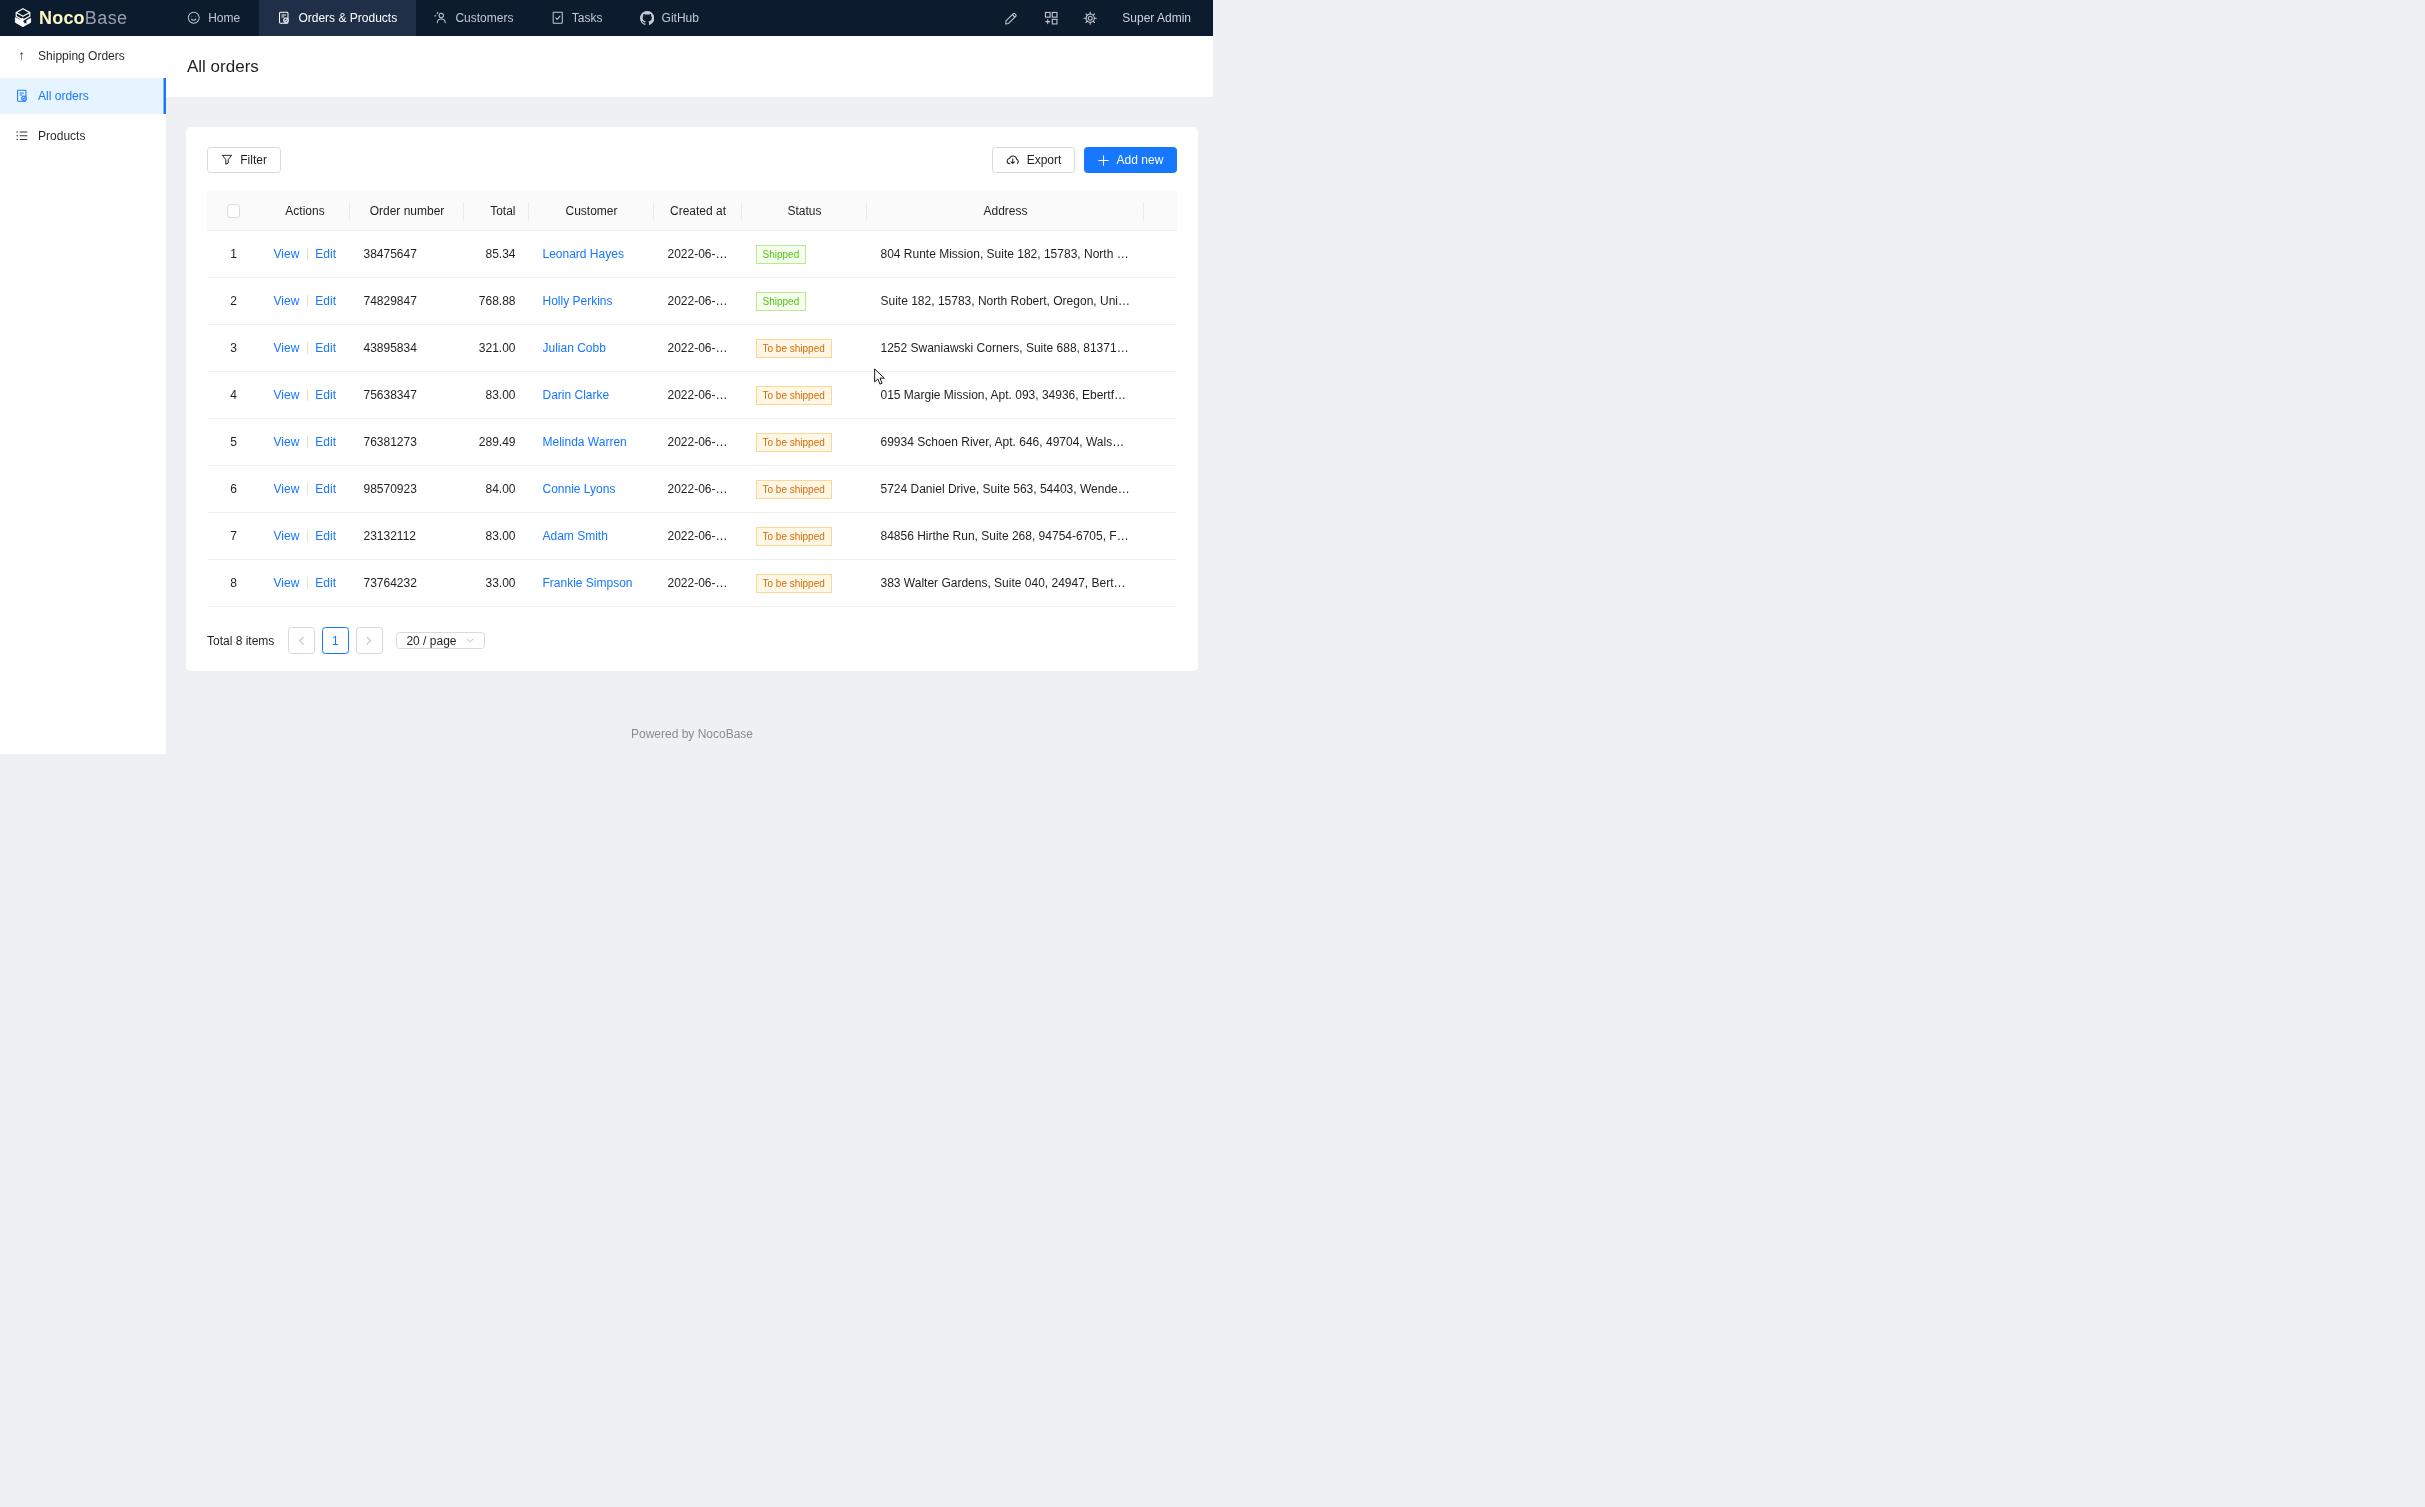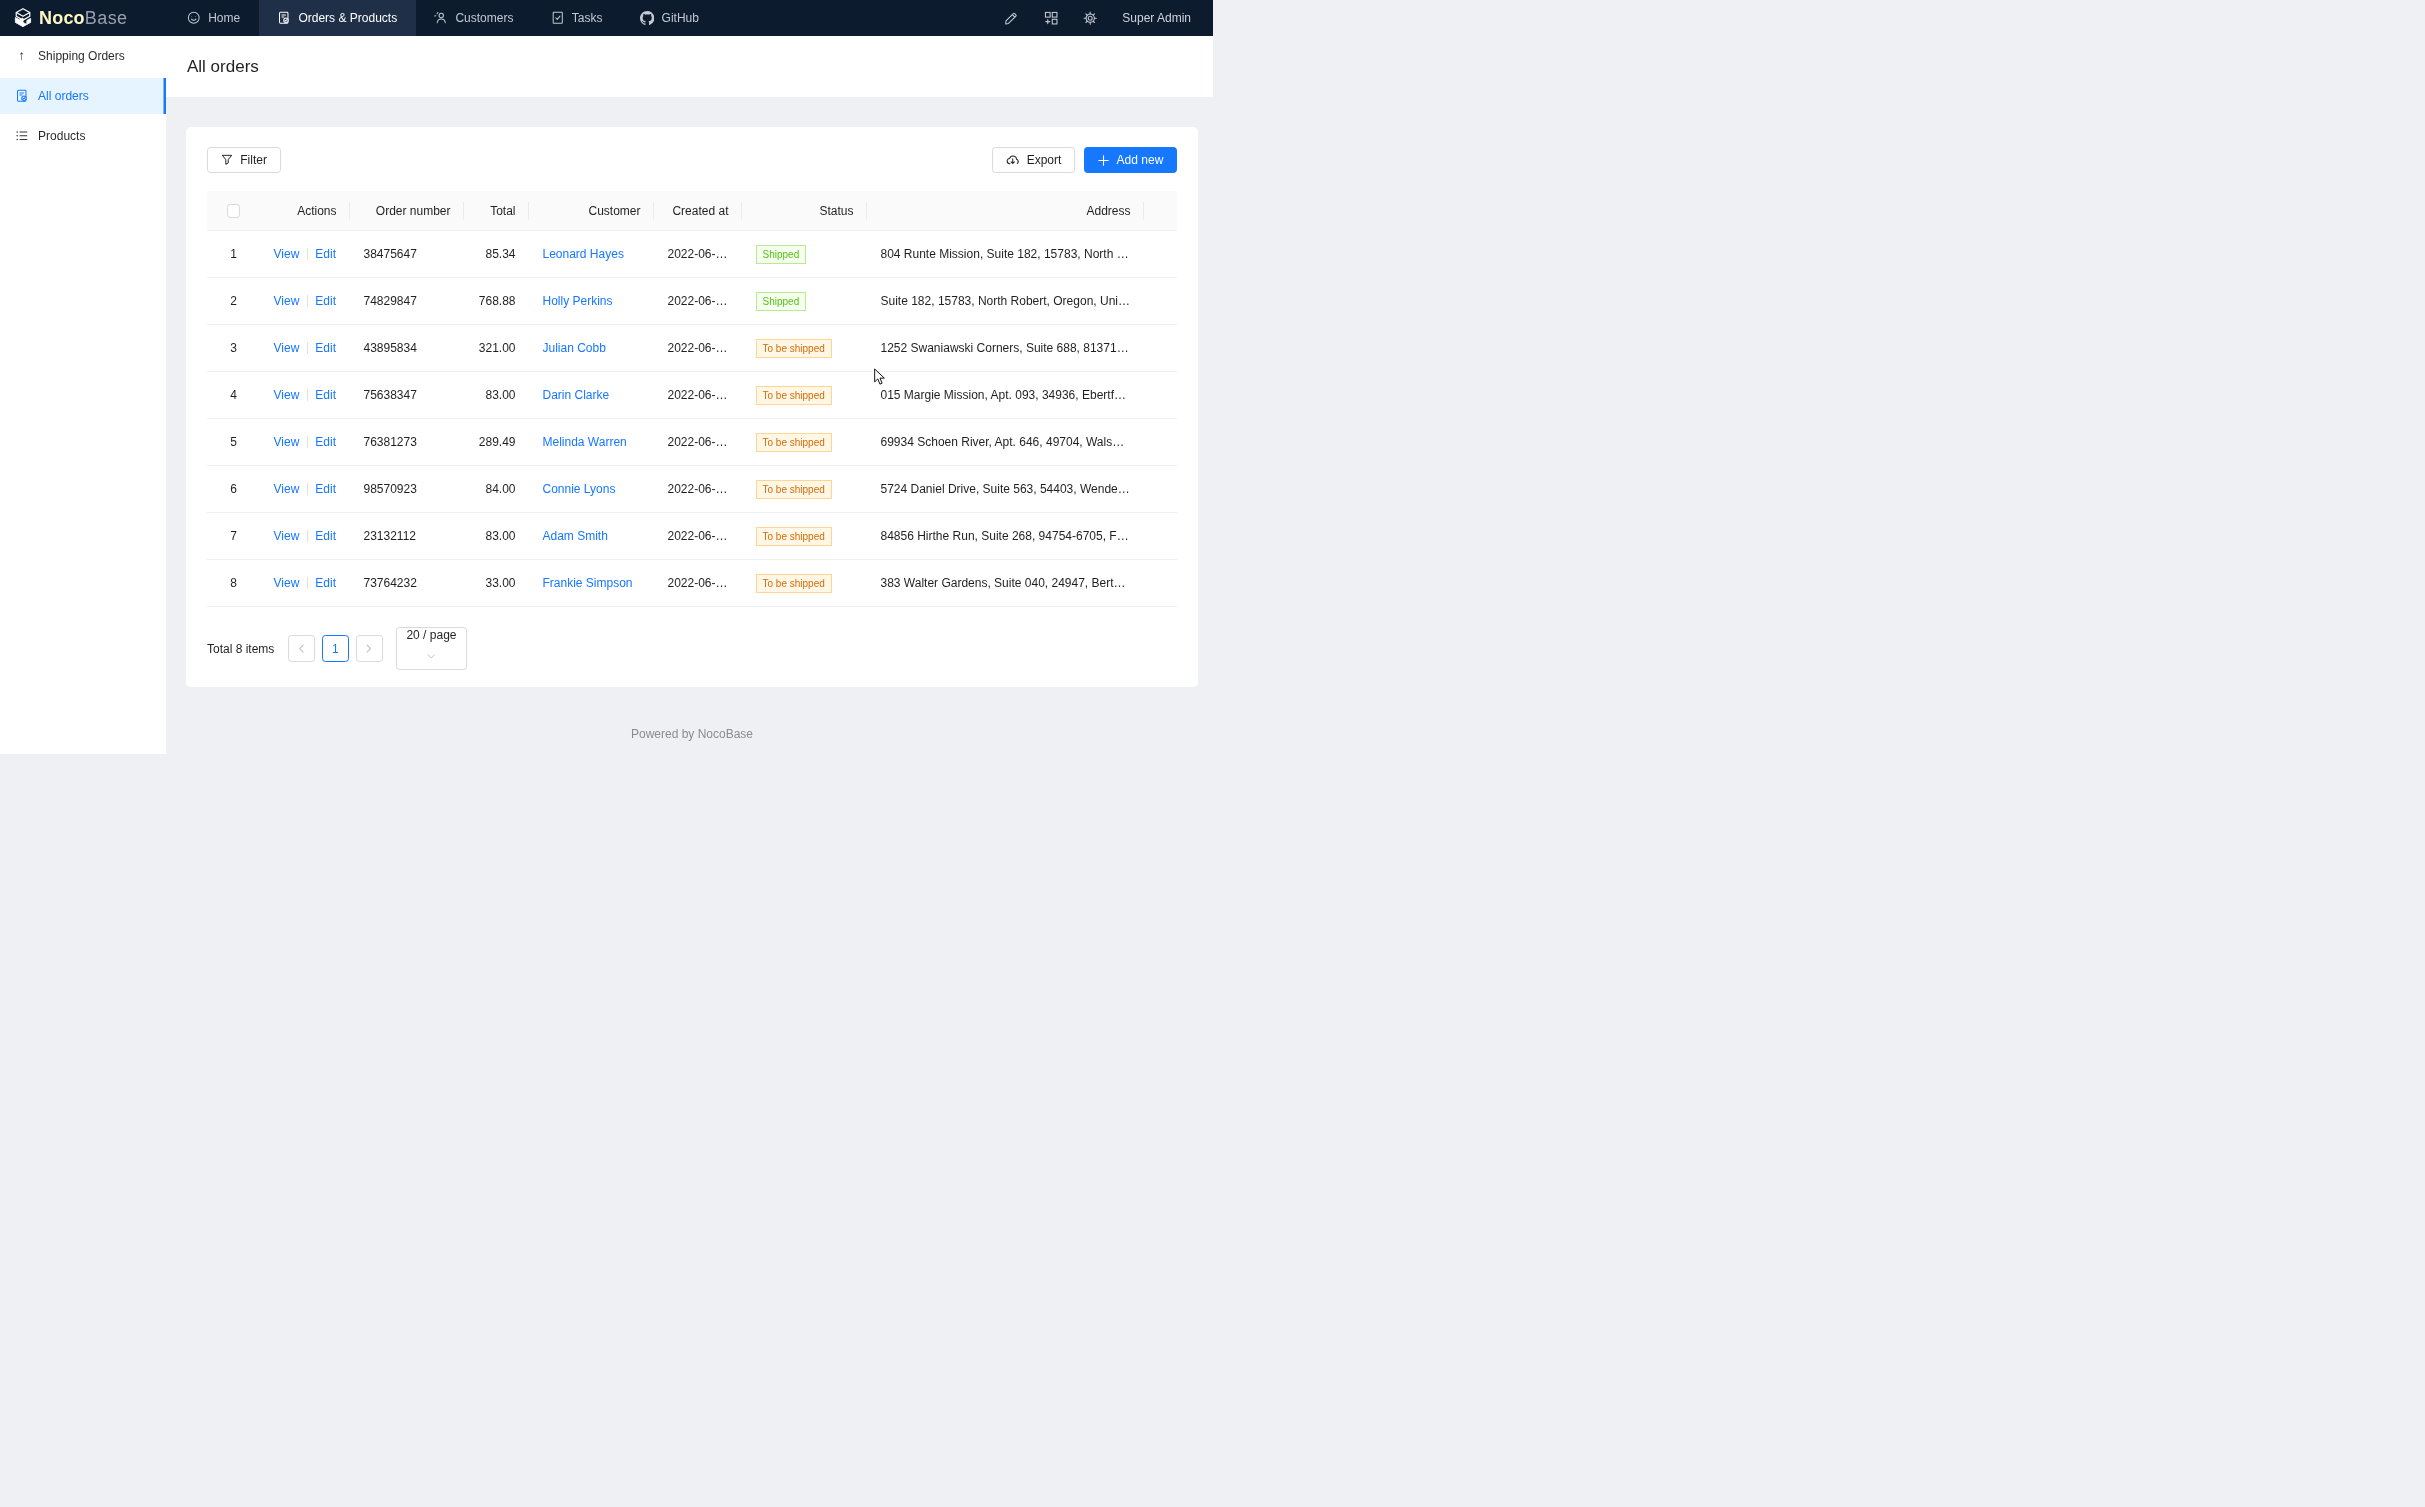--- a/index.html
+++ b/index.html
@@ -52,21 +52,21 @@
   .btn {
     height:26px; padding:0 12.7px; border:0.8px solid #d9d9d9; border-radius:3.4px; background:#fff;
     font-size:12px; color:rgba(0,0,0,.88); display:inline-flex; align-items:center; gap:7.6px;
     cursor:pointer; font-family:inherit;
   }
   .btn-primary { background:var(--accent); border-color:var(--accent); color:#fff; }
 
   
   table { width:100%; border-collapse:separate; border-spacing:0; table-layout:fixed; margin-top:18px; }
   th {
-    background:#fafafa; font-weight:500; font-size:12px; color:rgba(0,0,0,.88); text-align:right;
+    background:#fafafa; font-weight:500; font-size:12px; color:rgba(0,0,0,.88); text-align:center;
     padding:10px 13.5px; height:40px; border-bottom:0.8px solid #f0f0f0; position:relative; white-space:nowrap;
   }
   th.sep::after {
     content:""; position:absolute; right:0; top:50%; transform:translateY(-50%);
     width:0.8px; height:18.6px; background:rgba(0,0,0,.06);
   }
   td {
     padding:13.5px; font-size:12px; color:rgba(0,0,0,.88); border-bottom:0.8px solid #f0f0f0;
     height:47px; white-space:nowrap; overflow:hidden; text-overflow:ellipsis; background:#fff;
   }
@@ -86,22 +86,22 @@
   
   .pagination { display:flex; align-items:center; gap:6.8px; margin-top:20px; font-size:12px; color:rgba(0,0,0,.88); }
   .pg-total { margin-right:6.8px; }
   .pg-btn {
     min-width:27px; height:27px; border:0.8px solid #d9d9d9; border-radius:3.4px; background:#fff;
     display:flex; align-items:center; justify-content:center; cursor:pointer; color:rgba(0,0,0,.45);
   }
   .pg-btn.disabled { color:rgba(0,0,0,.25); cursor:default; }
   .pg-current { border-color:var(--accent); color:var(--accent); font-weight:500; }
   .page-size {
-    height:43px; border:0.8px solid #d9d9d9; border-radius:3.4px; background:#fff; padding:0 9.3px;
-    display:flex; align-items:center; gap:10px; cursor:pointer; margin-left:6.8px;flex-direction:column;
+    height:17px; border:0.8px solid #d9d9d9; border-radius:3.4px; background:#fff; padding:0 9.3px;
+    display:flex; align-items:center; gap:10px; cursor:pointer; margin-left:6.8px;
   }
   .page-size .caret { color:#bfbfbf; display:flex; }
 
   .footer { margin-top:auto; text-align:center; color:#8c8c8c; font-size:12px; padding:12px 0 13.5px; }
 
   .cursor { position:absolute; left:873px; top:368px; z-index:50; pointer-events:none; }
 
   svg.icon { display:block; }
 </style>
 </head>

